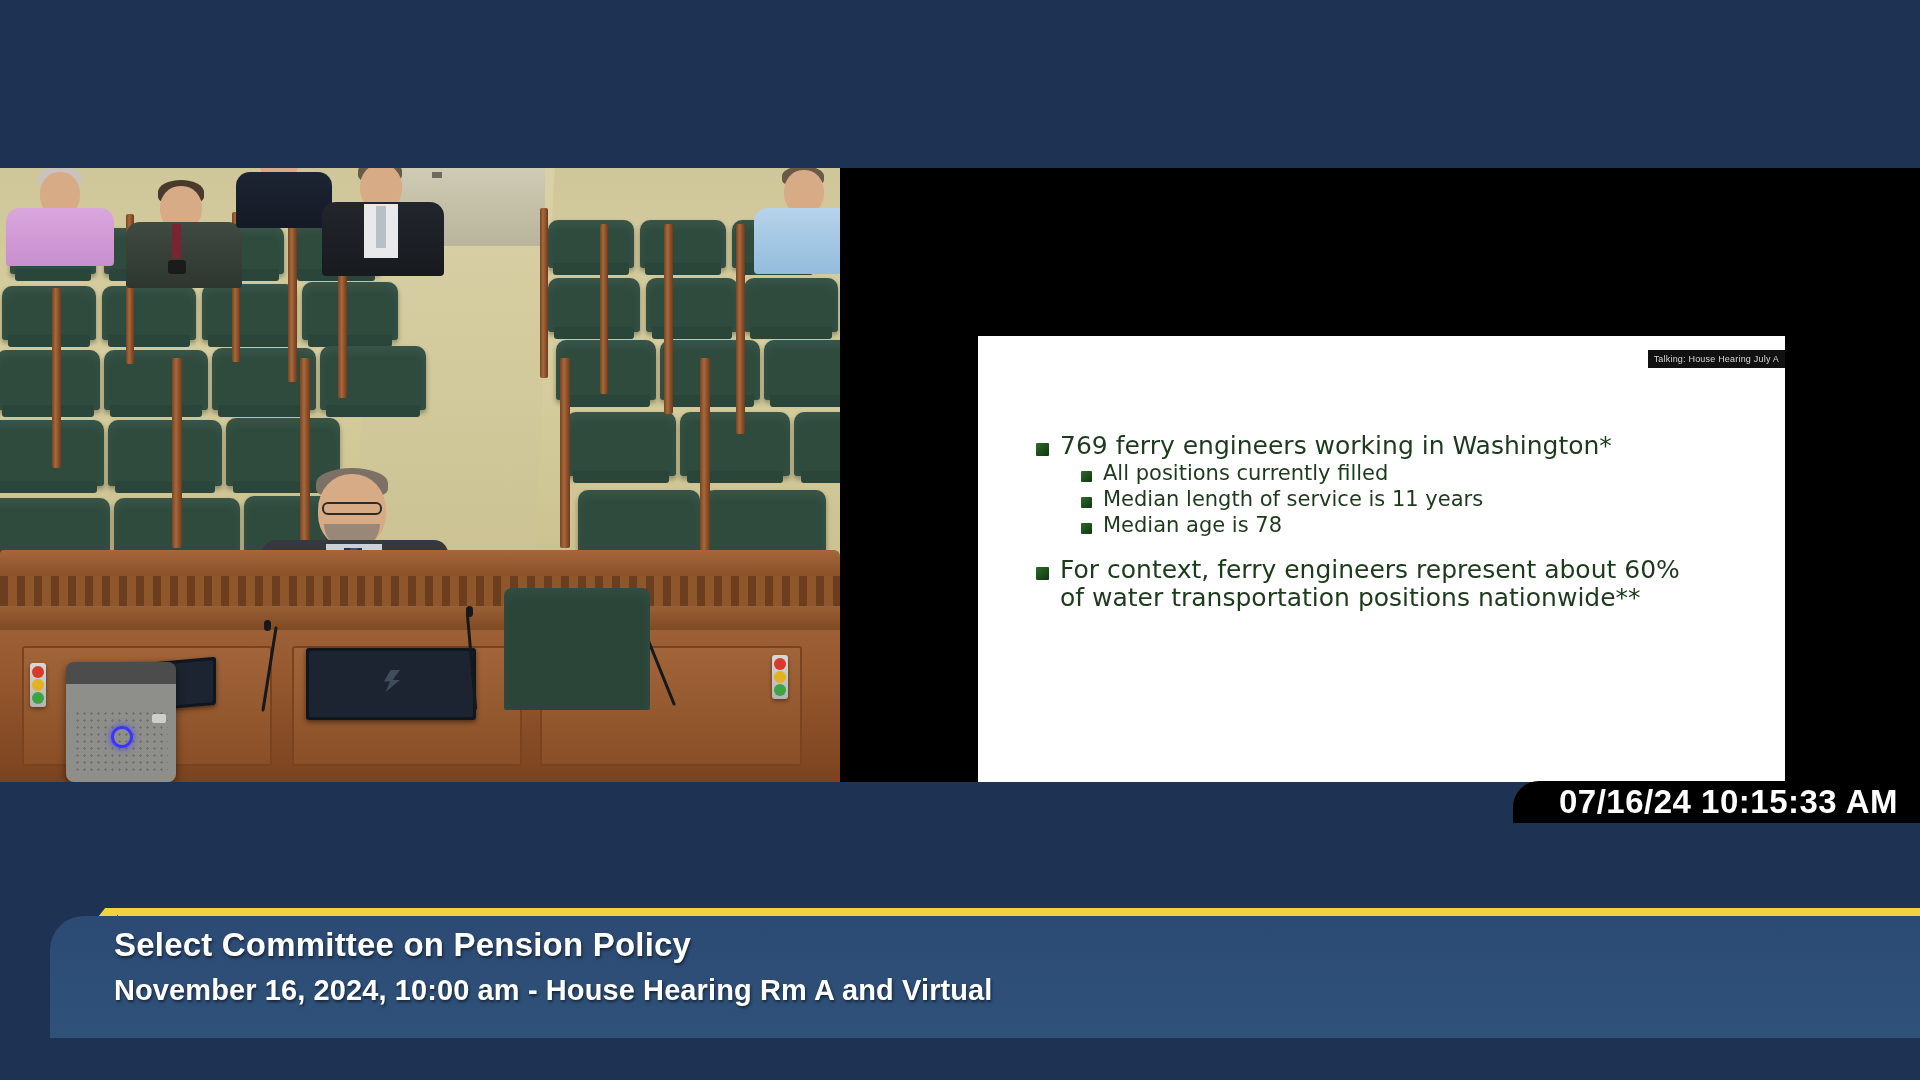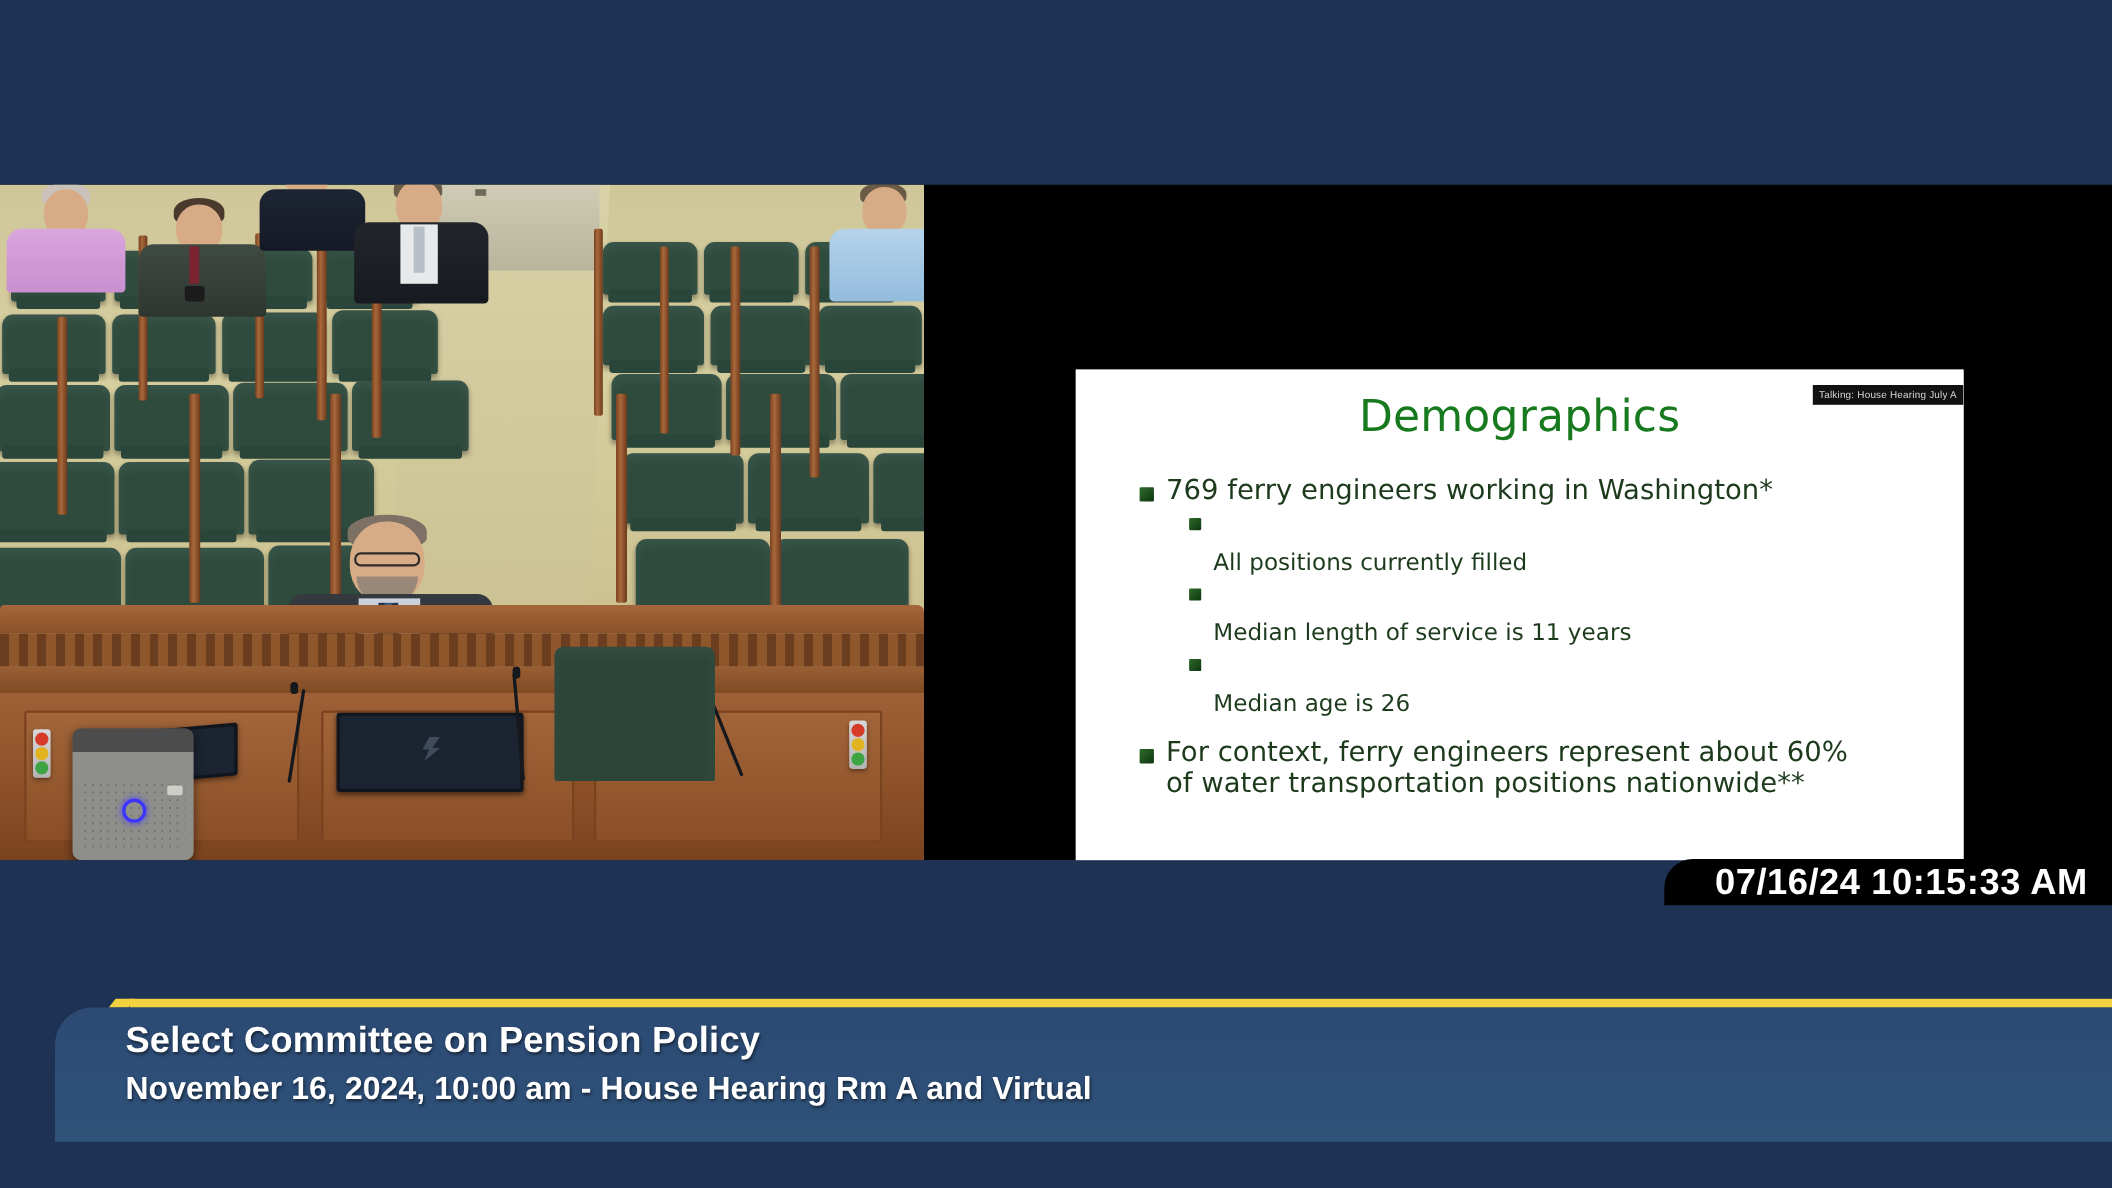--- a/index.html
+++ b/index.html
@@ -80,21 +80,21 @@
       color:#187a1e; font-size:40px; font-family:"DejaVu Sans", sans-serif; font-weight:400;
       letter-spacing:.2px; }
   .bullets { position:absolute; left:58px; top:96px; right:30px; }
   .b-row { display:flex; align-items:flex-start; margin-bottom:2px; }
   .b-sq { flex:none; margin-top:11px; margin-right:11px;
       background:linear-gradient(135deg,#2f6b2a,#0e3510); border-radius:1px; }
   .lvl1 .b-sq { width:13px; height:13px; }
   .lvl2 .b-sq { width:11px; height:11px; margin-top:9px; }
   .b-txt { color:#1d3a1c; font-family:"DejaVu Sans", sans-serif; }
   .lvl1 .b-txt { font-size:25px; line-height:1.12; }
-  .lvl2 .b-txt { font-size:21px; line-height:1.14;margin-top:38px; }
+  .lvl2 .b-txt { font-size:21px; line-height:1.14; }
   .lvl2 { margin-left:45px; }
   .footnotes { position:absolute; left:58px; bottom:76px;
       font-family:"DejaVu Serif", serif; font-style:italic; font-weight:bold;
       font-size:14px; color:#12280f; line-height:1.35; }
   .slide-footer { position:absolute; left:0; right:0; bottom:0; height:46px;
       background:linear-gradient(180deg,#cfe8c2 0 6px,#8cc487 6px 100%);
       display:flex; align-items:center; }
   .sf-date { position:absolute; left:52px; font-family:"DejaVu Serif", serif;
       font-size:16px; color:#14400f; font-weight:bold; }
   .sf-title { position:absolute; left:0; right:0; text-align:center;
@@ -284,38 +284,37 @@
         <div class="purifier-ring"></div>
         <div style="position:absolute;right:10px;top:52px;width:14px;height:9px;background:#cfcfc9;border-radius:2px;"></div>
       </div>
     </div>
 
     <div id="slide-outer">
       <div id="slide">
 
         <div class="talking-chip">Talking: House Hearing July A</div>
 
-        <div class="slide-title">Demographics</div>
 
         <div class="bullets">
           <div class="b-row lvl1">
             <span class="b-sq"></span>
             <span class="b-txt">769 ferry engineers working in Washington*</span>
           </div>
           <div class="b-row lvl2">
             <span class="b-sq"></span>
             <span class="b-txt">All positions currently filled</span>
           </div>
           <div class="b-row lvl2">
             <span class="b-sq"></span>
             <span class="b-txt">Median length of service is 11 years</span>
           </div>
           <div class="b-row lvl2">
             <span class="b-sq"></span>
-            <span class="b-txt">Median age is 26</span>
+            <span class="b-txt">Median age is 78</span>
           </div>
           <div class="b-row lvl1" style="margin-top:18px;">
             <span class="b-sq"></span>
             <span class="b-txt" style="max-width:640px;display:inline-block;">For context, ferry engineers represent about 60% of water transportation positions nationwide**</span>
           </div>
         </div>
 
         <div class="footnotes">
           <div>*As of May 31, 2024.  Source: WSDOT.</div>
           <div>**Source: Bureau of Labor Statistics.</div>

